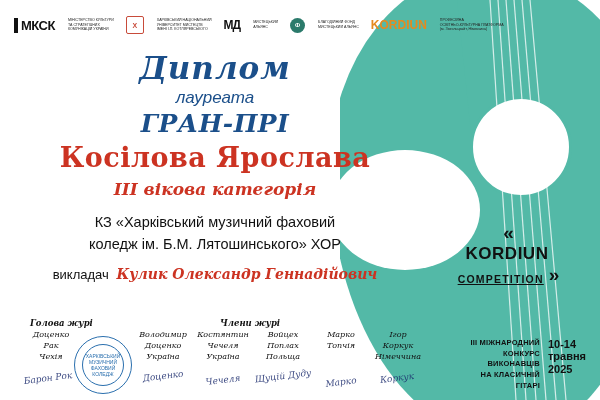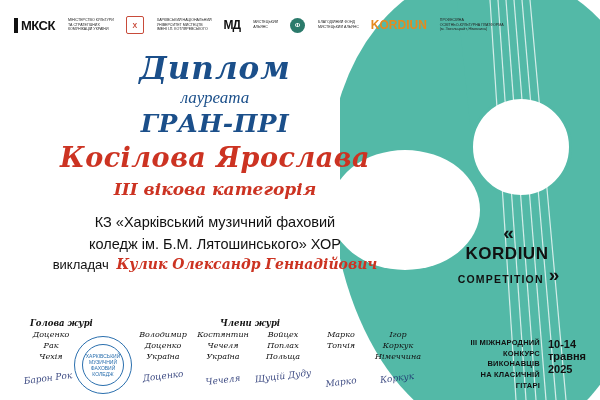--- a/index.html
+++ b/index.html
@@ -86,64 +86,64 @@
     position:absolute;left:0;top:42px;width:430px;
     text-align:center;
   }
   .t-diplom{
     font-family:"DejaVu Serif",serif;
     font-style:italic;font-weight:bold;
     font-size:31px;color:#1b4f8a;letter-spacing:1px;
     margin-top:8px;
   }
   .t-laureat{
-    font-family:Liberation Serif, serif;
+    font-family:Liberation Sans, sans-serif;
     font-style:italic;font-size:17px;color:#1b4f8a;margin-top:2px;
   }
   .t-grandprix{
     font-family:"DejaVu Serif",serif;
     font-style:italic;font-weight:bold;
     font-size:25px;color:#1b4f8a;margin-top:1px;letter-spacing:.5px;
   }
   .t-name{
     font-family:"DejaVu Serif",serif;
-    font-style:italic;font-weight:bold;
+    font-weight:bold;
     font-size:27px;color:#cc3322;margin-top:4px;letter-spacing:.5px;
   }
   .t-category{
     font-family:"DejaVu Serif",serif;
     font-style:italic;font-weight:bold;
     font-size:17px;color:#cc3322;margin-top:6px;
   }
   .t-school{
     font-family:"Liberation Sans",sans-serif;
     font-size:14.5px;color:#111;margin-top:12px;line-height:1.55;
   }
   .t-teacher-row{
-    font-size:13px;color:#111;
+    margin-top:10px;font-size:13px;color:#111;
   }
   .t-teacher-label{color:#111;}
   .t-teacher-name{
     font-family:"DejaVu Serif",serif;
     font-style:italic;font-weight:bold;
     color:#cc3322;font-size:14px;margin-left:4px;
   }
 
   
   .badge{
     position:absolute;right:18px;top:222px;width:150px;
     text-align:center;color:#111;
   }
   .badge-line{display:flex;align-items:center;justify-content:center;gap:5px;}
   .badge-chev{font-size:19px;font-weight:bold;color:#111;letter-spacing:-3px;}
   .badge-main{
     font-weight:bold;font-size:17px;letter-spacing:.5px;line-height:1.15;
   }
   .badge-sub{
-    font-weight:bold;font-size:10.5px;letter-spacing:1.2px;margin-top:8px;
+    font-weight:bold;font-size:10.5px;letter-spacing:1.2px;margin-top:8px;text-decoration:underline;
   }
 
   
   .jury{
     position:absolute;left:6px;top:318px;width:428px;height:80px;
   }
   .jury-head{
     position:absolute;left:24px;top:0;font-size:8.5px;color:#111;
     font-family:"DejaVu Serif",serif;font-style:italic;font-weight:bold;
   }

